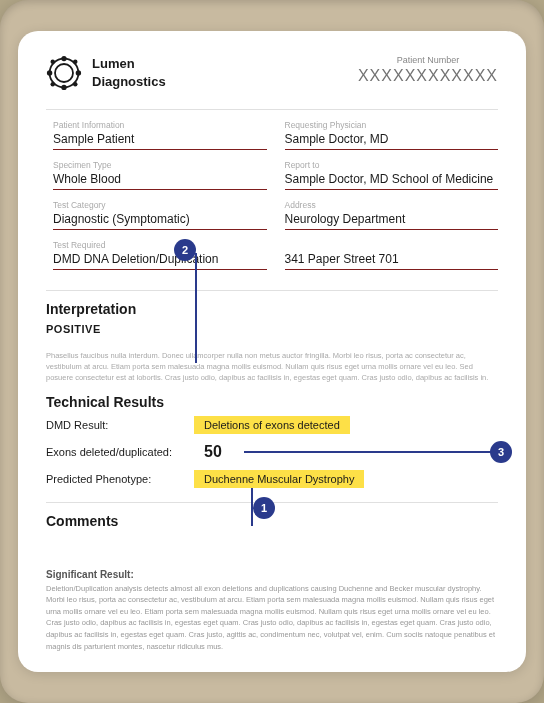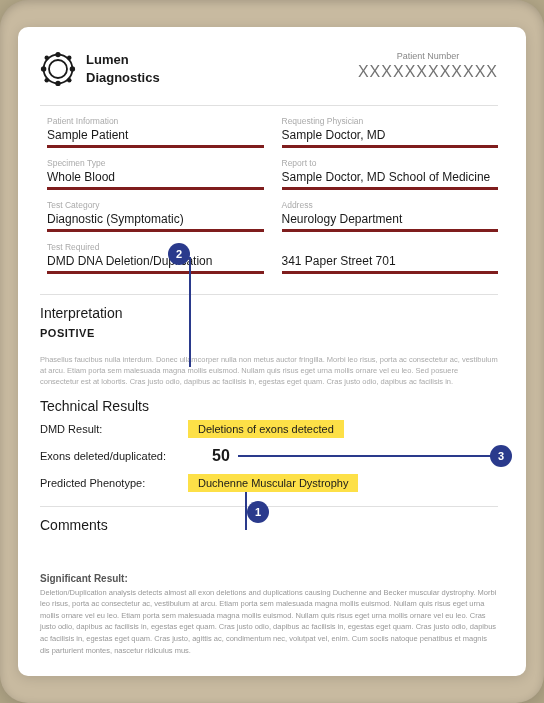--- a/index.html
+++ b/index.html
@@ -17,23 +17,23 @@
       padding: 22px 18px;
       width: 544px;
       min-height: 703px;
       display: flex;
       align-items: center;
       justify-content: center;
       box-shadow: inset 0 2px 8px rgba(0,0,0,0.18), 0 4px 24px rgba(0,0,0,0.22);
     }
     .page {
       background: #fff;
-      border-radius: 10px;
+      border-radius: 20px;
       width: 100%;
-      padding: 24px 28px 20px 22px;
+      padding: 24px 28px 20px 28px;
       box-shadow: 0 2px 12px rgba(0,0,0,0.13);
       position: relative;
       overflow: hidden;
     }
     .header {
       display: flex;
       justify-content: space-between;
       align-items: flex-start;
       margin-bottom: 18px;
     }
@@ -81,27 +81,27 @@
       margin-bottom: 10px;
     }
     .field-label {
       font-size: 8.5px;
       color: #aaa;
       margin-bottom: 2px;
     }
     .field-value {
       font-size: 12px;
       color: #1a1a1a;
-      border-bottom: 3px solid #7f1d1d;
+      border-bottom: 1px solid #7f1d1d;
       padding-bottom: 3px;
       min-width: 0;
     }
     .section-title {
       font-size: 14px;
-      font-weight: normal;
+      font-weight: bold;
       color: #1a1a1a;
       margin-bottom: 6px;
       margin-top: 4px;
     }
     .positive-label {
       font-size: 11px;
       font-weight: bold;
       color: #1a1a1a;
       margin-bottom: 15px;
       letter-spacing: 0.5px;
@@ -257,21 +257,21 @@
     </div>
 
     <div class="technical-results" style="position:relative;">
       <div class="section-title">Technical Results</div>
 
       <div class="result-row">
         <span class="result-row-label">DMD Result:</span>
         <span class="result-value">Deletions of exons detected</span>
       </div>
 
-      <div class="result-row" style="position:relative;gap:14px;">
+      <div class="result-row" style="position:relative;">
         <span class="result-row-label">Exons deleted/duplicated:</span>
         <span class="result-value plain">50</span>
 
         <div style="position:absolute; left:198px; top:50%; width:calc(100% - 198px + 10px); height:2px; background:#2a3a8c; transform:translateY(-50%);"></div>
 
         <div class="badge" style="right:-14px; top:50%; transform:translateY(-50%); position:absolute;">3</div>
       </div>
 
       <div class="result-row" style="position:relative;">
         <span class="result-row-label">Predicted Phenotype:</span>

